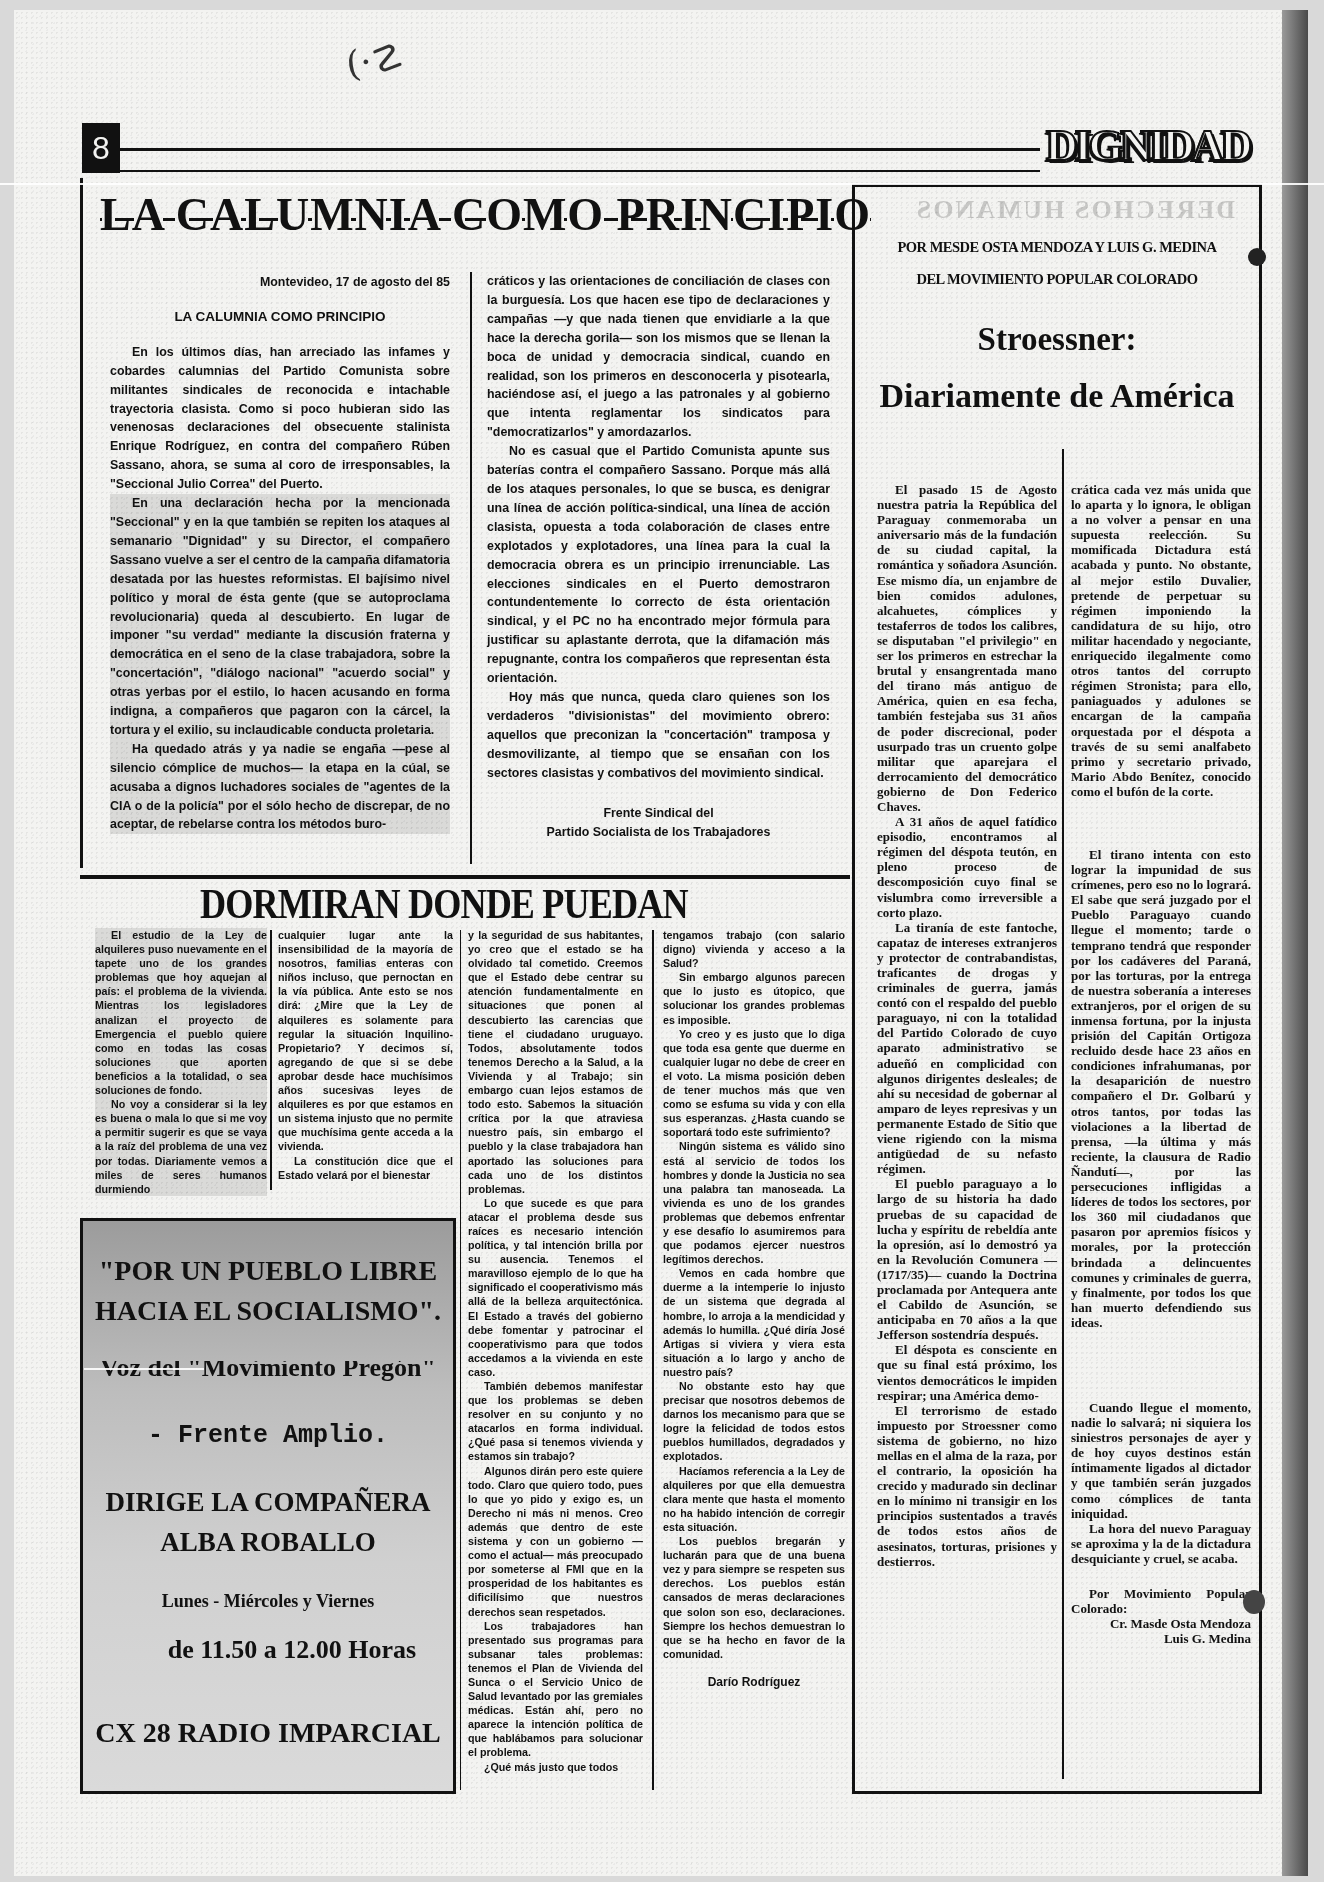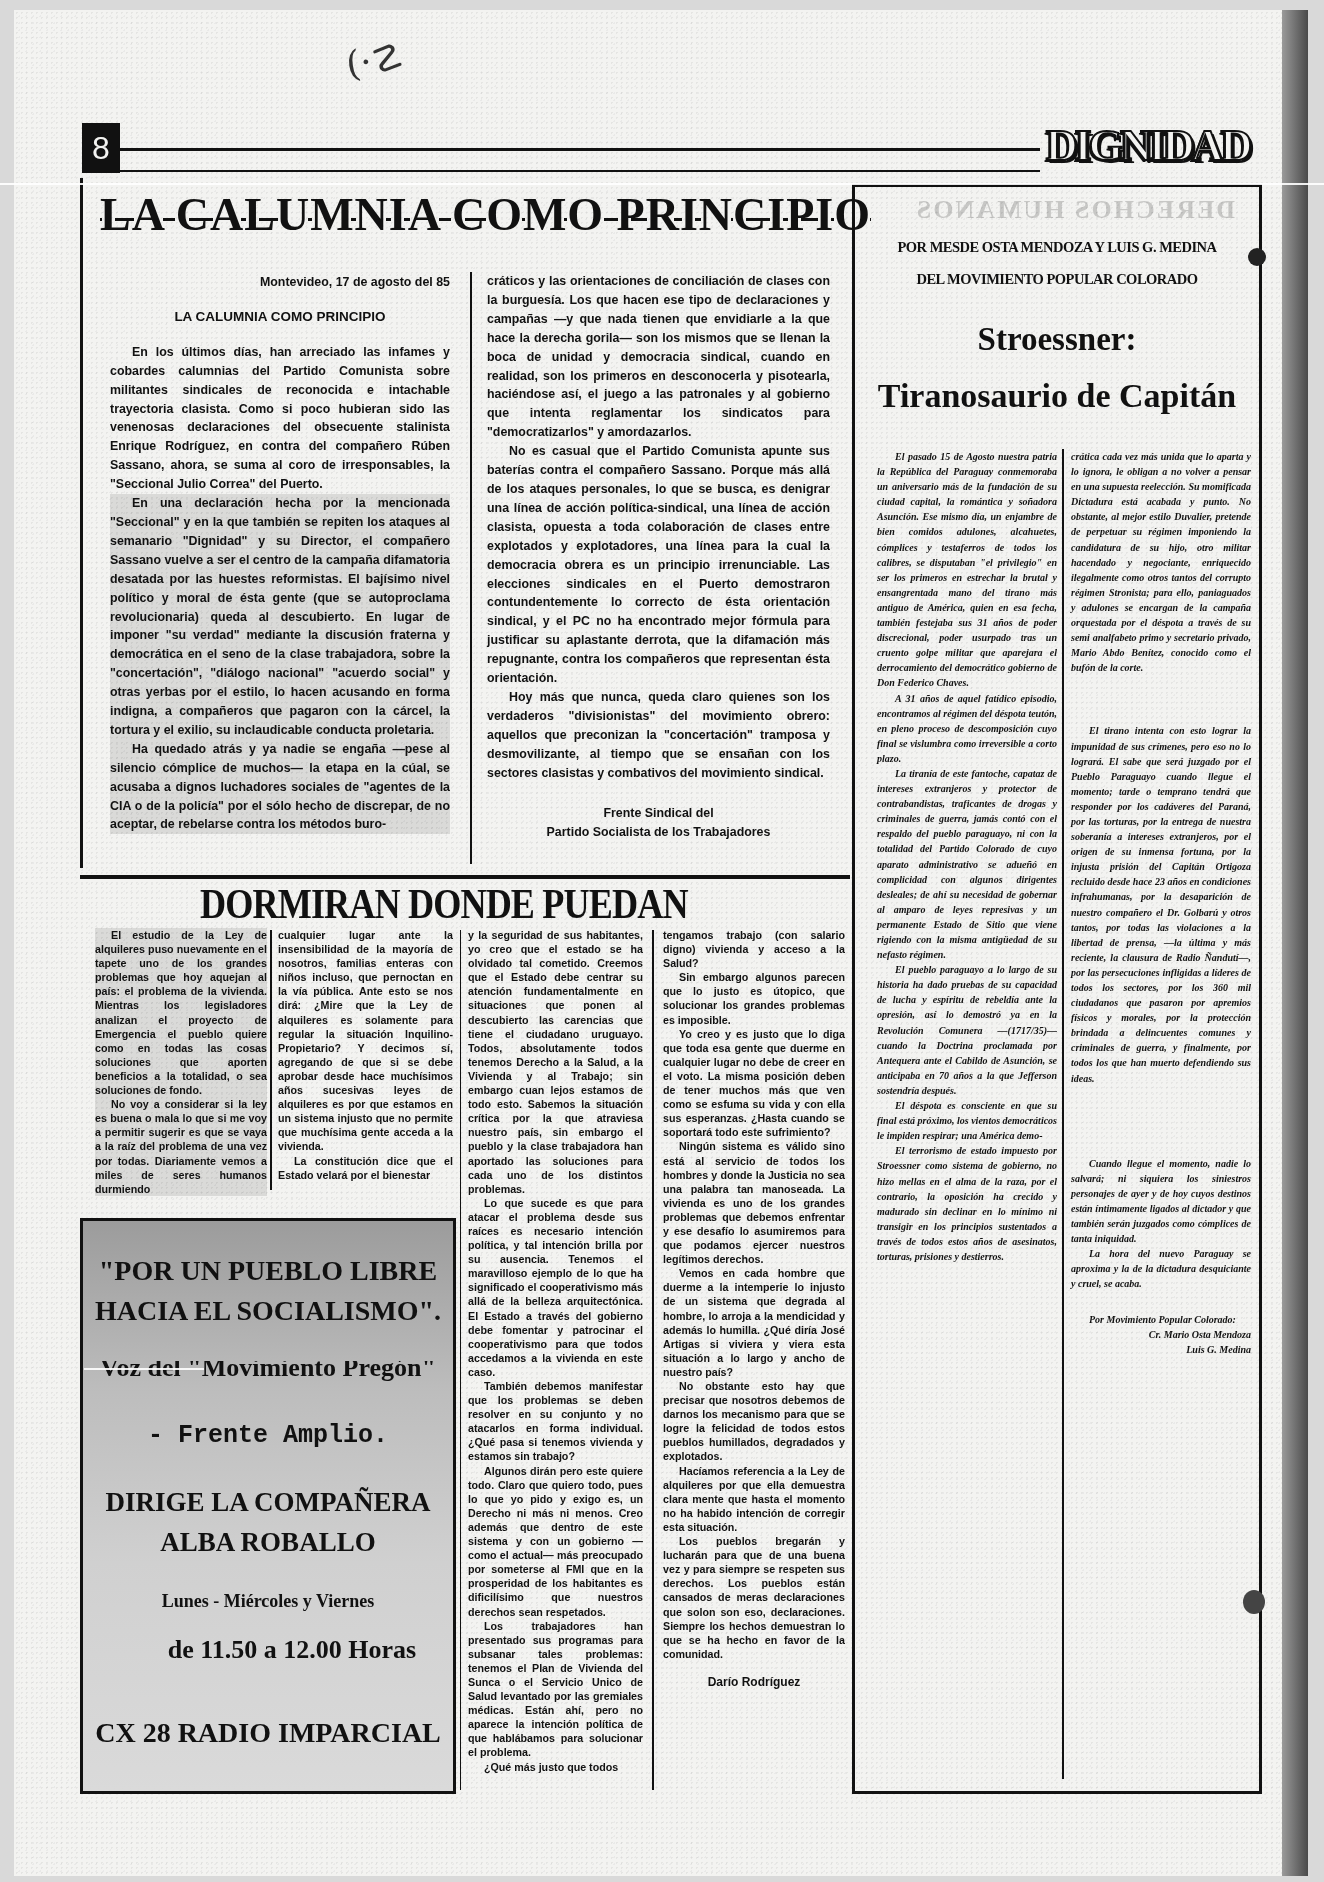--- a/index.html
+++ b/index.html
@@ -93,21 +93,21 @@
   .ad-l9 { top:496px; font-size:28px; }
 
   
   .right-box { position:absolute; left:852px; top:184px; width:410px; height:1610px; border:3px solid #111; box-sizing:border-box; }
   .ghost-text { position:absolute; left:30px; top:8px; width:350px; font-family:"Liberation Serif", serif; font-weight:bold; font-size:26px; color:rgba(0,0,0,0.18); transform:scaleX(-1); white-space:nowrap; letter-spacing:2px; }
   .byline { position:absolute; left:0; width:100%; text-align:center; font-family:"Liberation Serif", serif; font-weight:bold; font-size:14.5px; letter-spacing:-0.5px; }
   .byline.l1 { top:52px; }
   .byline.l2 { top:84px; }
   .r-head-1 { position:absolute; left:0; width:100%; top:134px; text-align:center; font-family:"Liberation Serif", serif; font-weight:bold; font-size:33px; }
   .r-head-2 { position:absolute; left:0; width:100%; top:190px; text-align:center; font-family:"Liberation Serif", serif; font-weight:bold; font-size:34px; }
-  .r-col { position:absolute; font-family:"Liberation Serif", serif; font-style:italic; font-weight:bold; font-size:10px; line-height:15.1px; text-align:justify; }
+  .r-col { position:absolute; font-family:"Liberation Serif", serif; font-weight:bold; font-size:13px; line-height:15.1px; text-align:justify;margin-top:33px; }
   .r-col p { margin:0; text-indent:18px; }
   .r-col.a { left:22px; top:262px; width:180px; }
   .r-col.b { left:216px; top:262px; width:180px; }
   .r-sep { position:absolute; left:207px; top:262px; width:2px; height:1330px; background:#111; }
   .gap { height:48px; }
   .sign-r { margin-top:20px; }
   .sign-r p { text-indent:18px; }
   .sign-r .right { text-align:right; text-indent:0; }
 
   .bullet-dot { position:absolute; left:1248px; top:248px; width:18px; height:18px; border-radius:50%; background:#222; }
@@ -192,41 +192,41 @@
   <div class="ad-line ad-l7">Lunes - Miércoles y Viernes</div>
   <div class="ad-line ad-l8">de 11.50 a 12.00 Horas</div>
   <div class="ad-line ad-l9">CX 28 RADIO IMPARCIAL</div>
 </div>
 
 <div class="right-box">
   <div class="ghost-text">DERECHOS HUMANOS</div>
   <div class="byline l1">POR MESDE OSTA MENDOZA Y LUIS G. MEDINA</div>
   <div class="byline l2">DEL MOVIMIENTO POPULAR COLORADO</div>
   <div class="r-head-1">Stroessner:</div>
-  <div class="r-head-2">Tiranosaurio de Capitán</div>
+  <div class="r-head-2">Diariamente de América</div>
 
   <div class="r-col a">
     <p>El pasado 15 de Agosto nuestra patria la República del Paraguay conmemoraba un aniversario más de la fundación de su ciudad capital, la romántica y soñadora Asunción. Ese mismo día, un enjambre de bien comidos adulones, alcahuetes, cómplices y testaferros de todos los calibres, se disputaban "el privilegio" en ser los primeros en estrechar la brutal y ensangrentada mano del tirano más antiguo de América, quien en esa fecha, también festejaba sus 31 años de poder discrecional, poder usurpado tras un cruento golpe militar que aparejara el derrocamiento del democrático gobierno de Don Federico Chaves.</p>
     <p>A 31 años de aquel fatídico episodio, encontramos al régimen del déspota teutón, en pleno proceso de descomposición cuyo final se vislumbra como irreversible a corto plazo.</p>
     <p>La tiranía de este fantoche, capataz de intereses extranjeros y protector de contrabandistas, traficantes de drogas y criminales de guerra, jamás contó con el respaldo del pueblo paraguayo, ni con la totalidad del Partido Colorado de cuyo aparato administrativo se adueñó en complicidad con algunos dirigentes desleales; de ahí su necesidad de gobernar al amparo de leyes represivas y un permanente Estado de Sitio que viene rigiendo con la misma antigüedad de su nefasto régimen.</p>
     <p>El pueblo paraguayo a lo largo de su historia ha dado pruebas de su capacidad de lucha y espíritu de rebeldía ante la opresión, así lo demostró ya en la Revolución Comunera —(1717/35)— cuando la Doctrina proclamada por Antequera ante el Cabildo de Asunción, se anticipaba en 70 años a la que Jefferson sostendría después.</p>
     <p>El déspota es consciente en que su final está próximo, los vientos democráticos le impiden respirar; una América demo-</p>
     <p>El terrorismo de estado impuesto por Stroessner como sistema de gobierno, no hizo mellas en el alma de la raza, por el contrario, la oposición ha crecido y madurado sin declinar en lo mínimo ni transigir en los principios sustentados a través de todos estos años de asesinatos, torturas, prisiones y destierros.</p>
   </div>
   <div class="r-sep"></div>
   <div class="r-col b">
     <p style="text-indent:0">crática cada vez más unida que lo aparta y lo ignora, le obligan a no volver a pensar en una supuesta reelección. Su momificada Dictadura está acabada y punto. No obstante, al mejor estilo Duvalier, pretende de perpetuar su régimen imponiendo la candidatura de su hijo, otro militar hacendado y negociante, enriquecido ilegalmente como otros tantos del corrupto régimen Stronista; para ello, paniaguados y adulones se encargan de la campaña orquestada por el déspota a través de su semi analfabeto primo y secretario privado, Mario Abdo Benítez, conocido como el bufón de la corte.</p>
     <div class="gap"></div>
     <p>El tirano intenta con esto lograr la impunidad de sus crímenes, pero eso no lo logrará. El sabe que será juzgado por el Pueblo Paraguayo cuando llegue el momento; tarde o temprano tendrá que responder por los cadáveres del Paraná, por las torturas, por la entrega de nuestra soberanía a intereses extranjeros, por el origen de su inmensa fortuna, por la injusta prisión del Capitán Ortigoza recluido desde hace 23 años en condiciones infrahumanas, por la desaparición de nuestro compañero el Dr. Golbarú y otros tantos, por todas las violaciones a la libertad de prensa, —la última y más reciente, la clausura de Radio Ñandutí—, por las persecuciones infligidas a líderes de todos los sectores, por los 360 mil ciudadanos que pasaron por apremios físicos y morales, por la protección brindada a delincuentes comunes y criminales de guerra, y finalmente, por todos los que han muerto defendiendo sus ideas.</p>
     <div class="gap" style="height:70px"></div>
     <p>Cuando llegue el momento, nadie lo salvará; ni siquiera los siniestros personajes de ayer y de hoy cuyos destinos están íntimamente ligados al dictador y que también serán juzgados como cómplices de tanta iniquidad.</p>
     <p>La hora del nuevo Paraguay se aproxima y la de la dictadura desquiciante y cruel, se acaba.</p>
     <div class="sign-r">
       <p>Por Movimiento Popular Colorado:</p>
-      <p class="right">Cr. Mario Osta Mendoza</p>
+      <p class="right">Cr. Masde Osta Mendoza</p>
       <p class="right">Luis G. Medina</p>
     </div>
   </div>
 </div>
 
 <div class="bullet-dot"></div>
 <div class="bullet-dot2"></div>
 <div class="crease" style="top:183px;"></div>
 <div class="crease" style="top:1368px; width:120px; left:84px;"></div>
 

